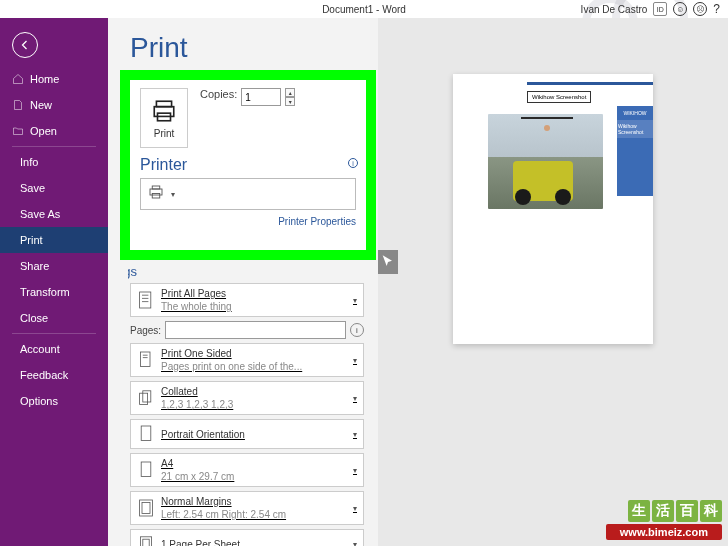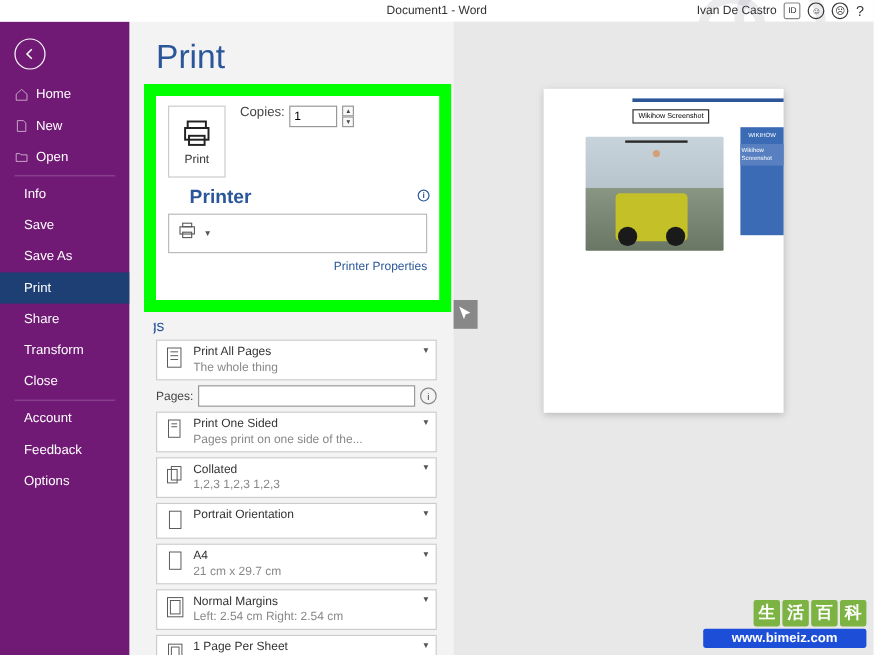--- a/index.html
+++ b/index.html
@@ -33,35 +33,35 @@
     .print-row { display: flex; padding: 8px 10px; gap: 12px; }
     .print-btn { width: 48px; height: 60px; border: 1px solid #ccc; display: flex; flex-direction: column; align-items: center; justify-content: center; gap: 4px; cursor: pointer; }
     .print-btn svg { width: 26px; height: 26px; fill: none; stroke: #222; stroke-width: 1.5; }
     .print-btn-label { font-size: 10px; color: #333; }
     .copies-group { display: flex; align-items: flex-start; gap: 4px; font-size: 11px; color: #444; }
     .copies-input { width: 40px; height: 18px; border: 1px solid #999; font-size: 10px; padding: 0 3px; }
     .spinner { display: flex; flex-direction: column; }
     .spinner-btn { width: 10px; height: 9px; border: 1px solid #999; background: #f8f8f8; font-size: 6px; line-height: 6px; display: flex; align-items: center; justify-content: center; cursor: pointer; }
     
     .printer-section { padding: 0 10px; }
-    .printer-title { font-size: 16px; color: #2b579a; font-weight: 700; position: relative; margin-left: 18px; }
+    .printer-title { font-size: 16px; color: #2b579a; font-weight: 400; position: relative; }
     .info-badge { position: absolute; right: -2px; top: 2px; width: 10px; height: 10px; border: 1px solid #2b579a; border-radius: 50%; font-size: 7px; color: #2b579a; display: flex; align-items: center; justify-content: center; }
     .printer-dropdown { border: 1px solid #bbb; display: flex; align-items: center; padding: 4px 6px; margin-top: 4px; gap: 6px; cursor: pointer; position: relative; }
     .printer-icon svg { width: 18px; height: 18px; fill: none; stroke: #555; stroke-width: 1.2; }
     .printer-info { flex: 1; font-size: 10px; color: #333; line-height: 1.3; }
     .printer-status { color: #777; }
     .dd-arrow { font-size: 8px; color: #555; }
     .printer-props { text-align: right; font-size: 10px; color: #2b579a; margin-top: 6px; cursor: pointer; }
     
     .nav-badge { position: absolute; left: 270px; top: 232px; width: 20px; height: 24px; background: #888; display: flex; align-items: center; justify-content: center; z-index: 4; }
     .nav-badge svg { width: 16px; height: 16px; fill: #fff; }
     
     .settings-list { margin-top: 200px; padding-right: 14px; }
     .settings-heading-cut { font-size: 13px; color: #2b579a; margin-bottom: 4px; margin-left: -2px; }
-    .setting-row { border: 1px solid #ccc; display: flex; align-items: flex-start; padding: 3px 6px; gap: 6px; margin-bottom: 4px; cursor: pointer; position: relative; background: #fff; }
+    .setting-row { border: 1px solid #ccc; display: flex; align-items: center; padding: 3px 6px; gap: 6px; margin-bottom: 4px; cursor: pointer; position: relative; background: #fff; text-decoration: underline; }
     .setting-icon { width: 18px; height: 22px; display: flex; align-items: center; justify-content: center; flex-shrink: 0; }
     .setting-icon svg { width: 16px; height: 20px; fill: none; stroke: #555; stroke-width: 1; }
     .setting-text { flex: 1; font-size: 10px; color: #333; line-height: 1.3; overflow: hidden; }
     .setting-sub { color: #888; white-space: nowrap; overflow: hidden; text-overflow: ellipsis; }
     .pages-row { display: flex; align-items: center; gap: 4px; font-size: 10px; color: #444; margin-bottom: 4px; }
     .pages-input { flex: 1; height: 18px; border: 1px solid #999; }
     .pages-info { width: 14px; height: 14px; border: 1px solid #888; border-radius: 50%; font-size: 8px; display: flex; align-items: center; justify-content: center; cursor: pointer; }
     
     .preview-col { flex: 1; background: #e8e8e8; display: flex; align-items: flex-start; justify-content: center; padding: 56px 20px 20px 20px; position: relative; }
     .preview-page { width: 200px; height: 270px; background: #fff; box-shadow: 0 2px 6px rgba(0,0,0,0.2); position: relative; }
@@ -76,21 +76,21 @@
     .preview-quad::before, .preview-quad::after { content: ''; position: absolute; width: 16px; height: 16px; background: #1a1a1a; border-radius: 50%; bottom: -4px; }
     .preview-quad::before { left: 2px; }
     .preview-quad::after { right: 2px; }
     .person { position: absolute; top: -30px; left: 28px; width: 12px; height: 30px; }
     .person::before { content: ''; position: absolute; top: -14px; left: -20px; width: 52px; height: 2px; background: #2a2a2a; }
     .person::after { content: ''; position: absolute; top: -6px; left: 3px; width: 6px; height: 6px; background: #d4a078; border-radius: 50%; }
     
     .watermark { position: absolute; right: 6px; bottom: 6px; text-align: right; z-index: 10; }
     .wm-chars { display: flex; gap: 2px; justify-content: flex-end; margin-bottom: 2px; }
     .wm-char { width: 22px; height: 22px; background: #7cb342; color: #fff; font-size: 14px; font-weight: bold; display: flex; align-items: center; justify-content: center; border-radius: 2px; }
-    .wm-url { background: #1d4ed8; color: #fff; font-size: 11px; padding: 2px 24px; font-weight: bold; border-radius: 2px; }
+    .wm-url { background: #b91c1c; color: #fff; font-size: 11px; padding: 2px 14px; font-weight: bold; border-radius: 2px; }
   </style>
 </head>
 <body>
 
 <div class="topbar">
   <span>Document1 - Word</span>
   <div class="decorative-circles"></div>
   <div class="topbar-user">
     <span>Ivan De Castro</span>
     <span style="width:14px;height:14px;border:1px solid #888;border-radius:2px;font-size:7px;display:flex;align-items:center;justify-content:center">ID</span>

